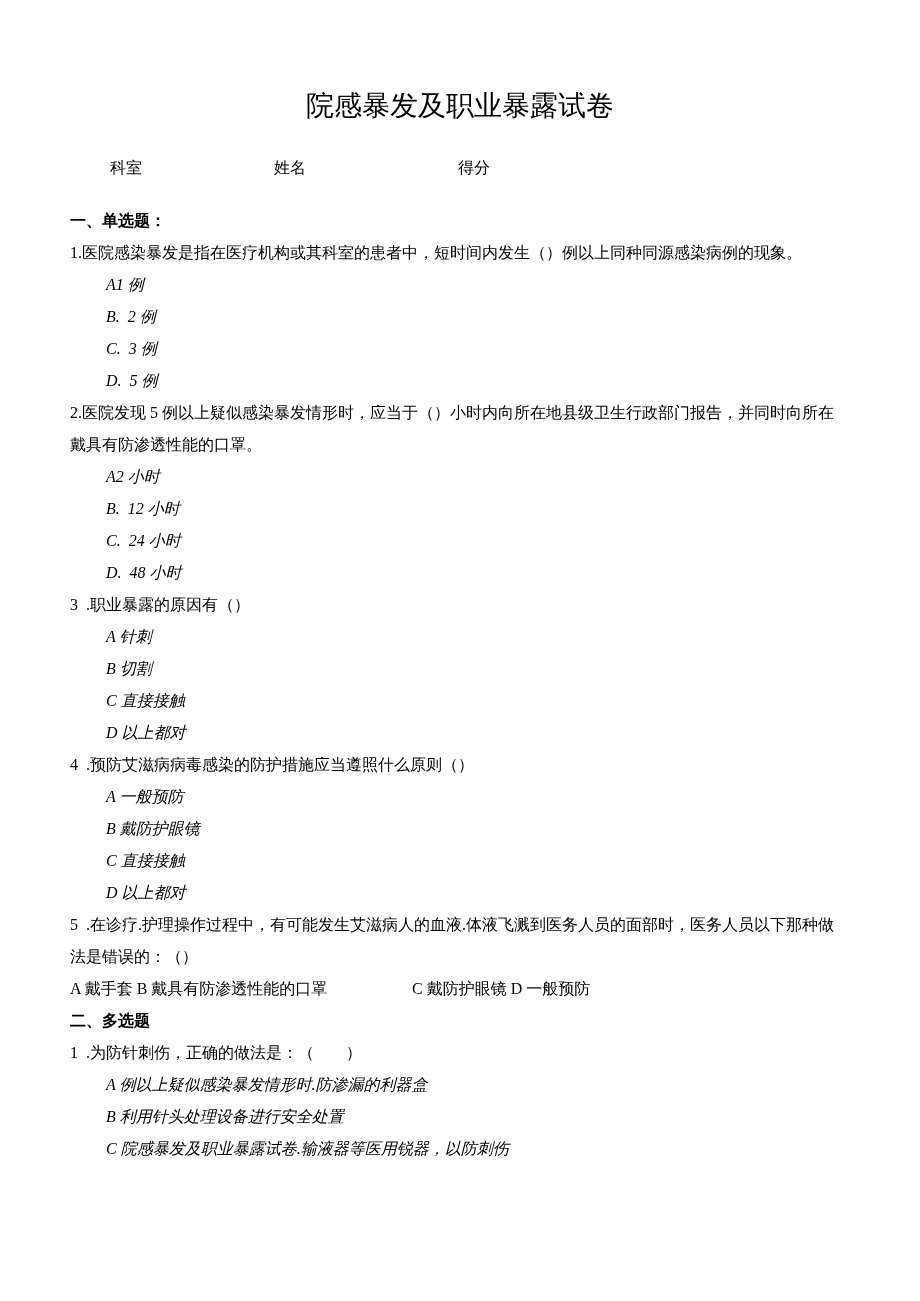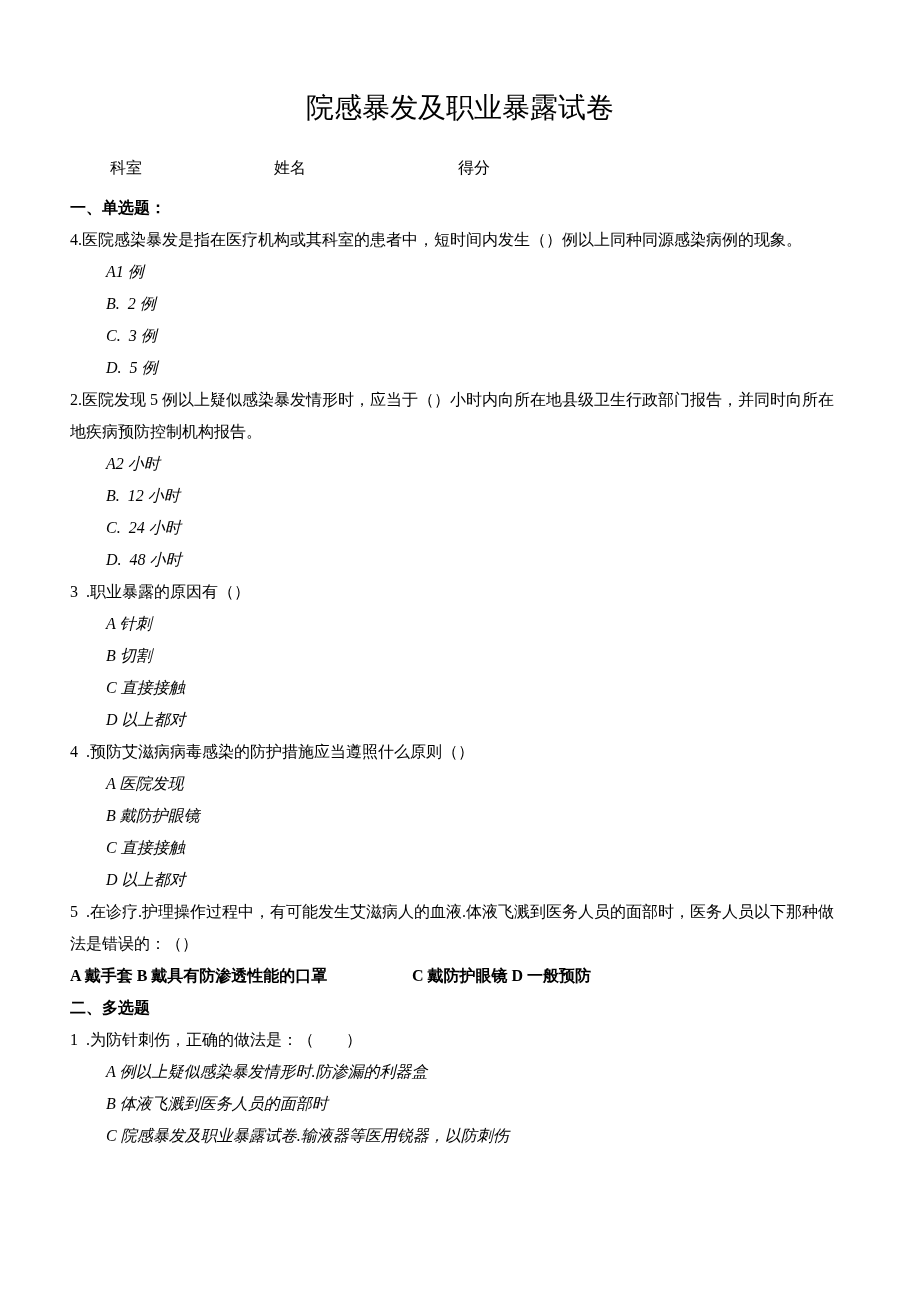--- a/index.html
+++ b/index.html
@@ -11,87 +11,86 @@
       width: 920px;
       box-sizing: border-box;
       font-size: 16px;
       line-height: 2.0;
     }
     .title {
       text-align: center;
       font-size: 28px;
       font-weight: normal;
       margin-bottom: 16px;
-      font-family: Liberation Sans, sans-serif;
+      font-family: Liberation Mono, monospace;
     }
     .info-row {
       padding-left: 40px;
-      margin-bottom: 8px;
+      margin-bottom: 21px;
     }
     .info-row span {
       display: inline-block;
     }
     .info-dept { width: 160px; }
     .info-name { width: 180px; }
     .section-header {
       font-weight: bold;
       font-family: Liberation Sans, sans-serif;
     }
     .option {
       padding-left: 36px;
       font-style: italic;
     }
     .inline-options span {
       margin-right: 8px;
-      font-weight: bold;
     }
   </style>
 </head>
 <body>
 
 <div class="title">院感暴发及职业暴露试卷</div>
 
 <div class="info-row">
   <span class="info-dept">科室</span>
   <span class="info-name">姓名</span>
   <span>得分</span>
 </div>
 
 <div class="section-header">一、单选题：</div>
 
-<div>4.医院感染暴发是指在医疗机构或其科室的患者中，短时间内发生（）例以上同种同源感染病例的现象。</div>
+<div>1.医院感染暴发是指在医疗机构或其科室的患者中，短时间内发生（）例以上同种同源感染病例的现象。</div>
 <div class="option">A1 例</div>
 <div class="option">B.&nbsp;&nbsp;2 例</div>
 <div class="option">C.&nbsp;&nbsp;3 例</div>
 <div class="option">D.&nbsp;&nbsp;5 例</div>
 
 <div>2.医院发现 5 例以上疑似感染暴发情形时，应当于（）小时内向所在地县级卫生行政部门报告，并同时向所在</div>
-<div>地疾病预防控制机构报告。</div>
+<div>戴具有防渗透性能的口罩。</div>
 <div class="option">A2 小时</div>
 <div class="option">B.&nbsp;&nbsp;12 小时</div>
 <div class="option">C.&nbsp;&nbsp;24 小时</div>
 <div class="option">D.&nbsp;&nbsp;48 小时</div>
 
 <div>3&nbsp;&nbsp;.职业暴露的原因有（）</div>
 <div class="option">A 针刺</div>
 <div class="option">B 切割</div>
 <div class="option">C 直接接触</div>
 <div class="option">D 以上都对</div>
 
 <div>4&nbsp;&nbsp;.预防艾滋病病毒感染的防护措施应当遵照什么原则（）</div>
-<div class="option">A 医院发现</div>
+<div class="option">A 一般预防</div>
 <div class="option">B 戴防护眼镜</div>
 <div class="option">C 直接接触</div>
 <div class="option">D 以上都对</div>
 
 <div>5&nbsp;&nbsp;.在诊疗.护理操作过程中，有可能发生艾滋病人的血液.体液飞溅到医务人员的面部时，医务人员以下那种做</div>
 <div>法是错误的：（）</div>
 <div class="inline-options">
   <span style="display:inline-block; width:330px;">A 戴手套 B 戴具有防渗透性能的口罩</span>
   <span>C 戴防护眼镜 D 一般预防</span>
 </div>
 
 <div class="section-header">二、多选题</div>
 
 <div>1&nbsp;&nbsp;.为防针刺伤，正确的做法是：（　　）</div>
 <div class="option">A 例以上疑似感染暴发情形时.防渗漏的利器盒</div>
-<div class="option">B 体液飞溅到医务人员的面部时</div>
+<div class="option">B 利用针头处理设备进行安全处置</div>
 <div class="option">C 院感暴发及职业暴露试卷.输液器等医用锐器，以防刺伤</div>
 
 </body></html>

